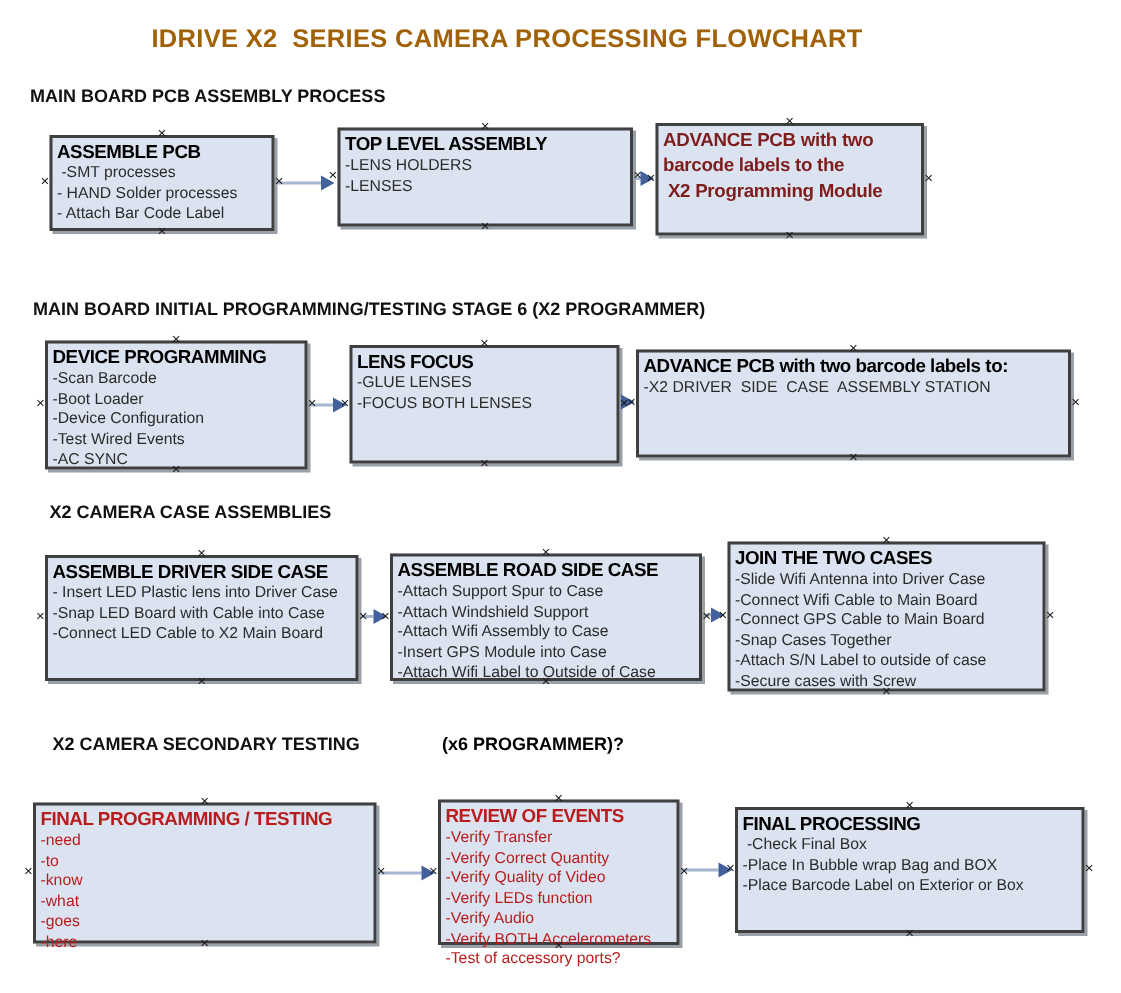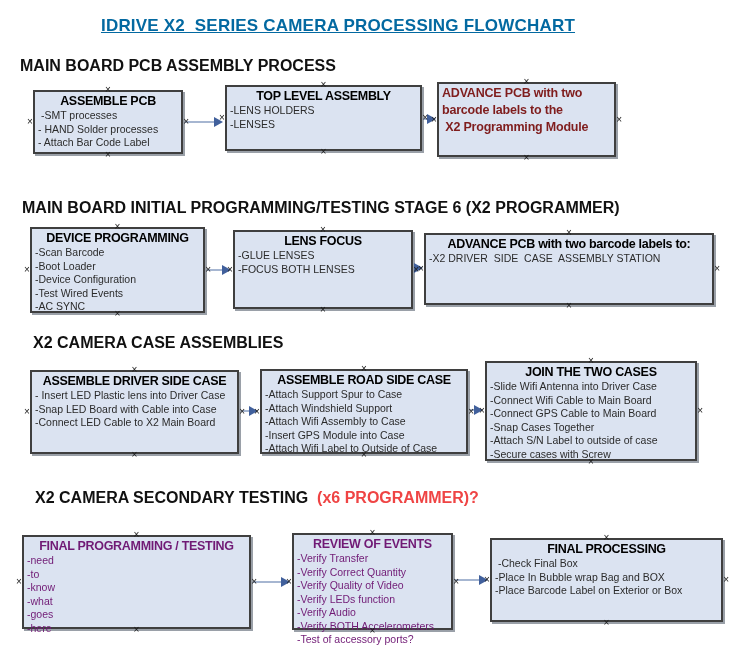--- a/index.html
+++ b/index.html
@@ -2,39 +2,39 @@
 <html><head>
 <meta charset="utf-8">
 <style>
   html,body{margin:0;padding:0;background:#ffffff;}
   .canvas{
     position:relative;width:747px;height:662px;background:#ffffff;
     font-family:"Liberation Sans",sans-serif;overflow:hidden;
   }
   .page-title{
     position:absolute;left:0;top:16px;width:676px;text-align:center;
-    font-size:17px;font-weight:bold;color:#0369a1;white-space:pre;letter-spacing:.2px;text-decoration:underline;
+    font-size:17px;font-weight:bold;color:#a16207;white-space:pre;letter-spacing:.2px;
   }
   .sec-heading{
-    position:absolute;font-size:16px;font-weight:bold;color:#111;white-space:pre;
-  }
-  .sec-heading .red-part{color:#ef4444;}
+    position:absolute;font-size:12px;font-weight:bold;color:#111;white-space:pre;
+  }
+  .sec-heading .red-part{color:#000000;margin-left:48px;}
   .box{
     position:absolute;box-sizing:border-box;background:#dbe3f1;
     border:2px solid #3f3f3f;box-shadow:2px 2px 0 #9aa0a8;
     padding:1px 3px 0 3px;
   }
   .box-title{
     font-size:12.5px;font-weight:bold;color:#000;white-space:pre;
-    letter-spacing:-.3px;line-height:16px;text-align:center;
+    letter-spacing:-.3px;line-height:16px;
   }
   .box-line{
     font-size:10.5px;line-height:13.5px;color:#2b2b2b;white-space:pre;
   }
-  .red-box .box-title,.red-box .box-line{color:#701a75;}
+  .red-box .box-title,.red-box .box-line{color:#b91c1c;}
   .bold-lines .box-line{
     font-weight:bold;font-size:12.5px;line-height:17px;color:#7f1d1d;letter-spacing:-.2px;
   }
   .h{
     position:absolute;font-style:normal;font-size:10px;line-height:1;
     color:#1a1a1a;z-index:3;
   }
   .ht{top:-7px;left:50%;margin-left:-3px;}
   .hb{bottom:-8px;left:50%;margin-left:-3px;}
   .hl{left:-8px;top:50%;margin-top:-5px;}

